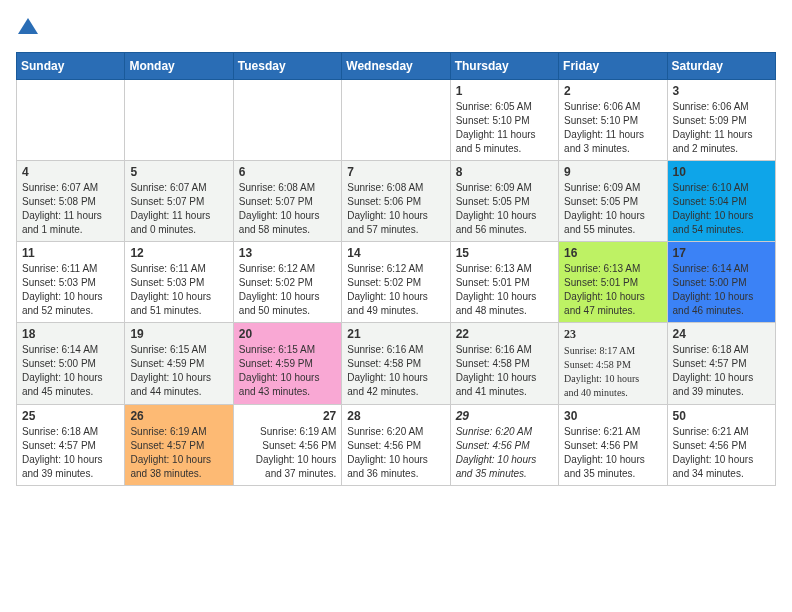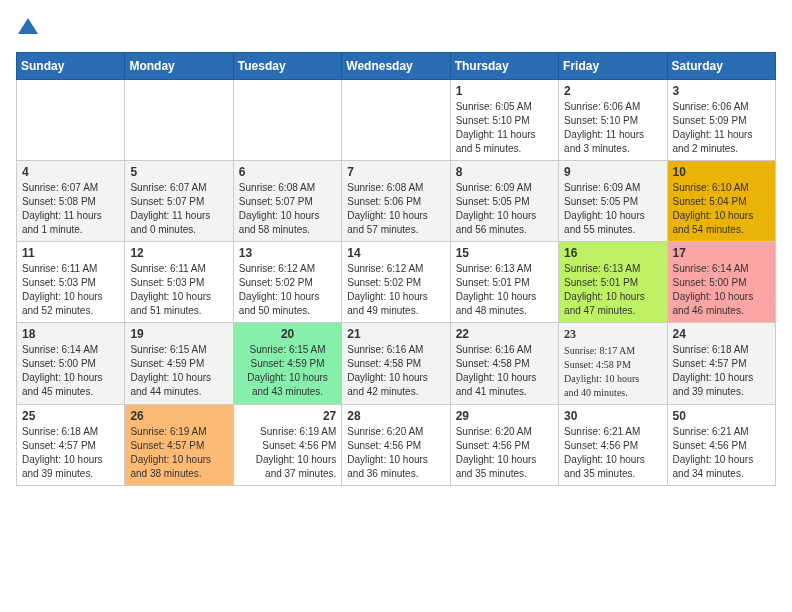--- a/index.html
+++ b/index.html
@@ -176,21 +176,21 @@
 Daylight: 10 hours
 and 56 minutes.</div>
         </td>
         <td style="background: rgb(242, 244, 242);">
           <span class="day-number">9</span>
           <div class="day-content" style="white-space: pre-line;">Sunrise: 6:09 AM
 Sunset: 5:05 PM
 Daylight: 10 hours
 and 55 minutes.</div>
         </td>
-        <td style="background: #eab308;">
+        <td style="background: #0ea5e9;">
           <span class="day-number">10</span>
           <div class="day-content" style="white-space: pre-line;">Sunrise: 6:10 AM
 Sunset: 5:04 PM
 Daylight: 10 hours
 and 54 minutes.</div>
         </td>
       </tr>
       <tr>
         <td style="background: rgb(255, 255, 255);">
           <span class="day-number">11</span>
@@ -227,21 +227,21 @@
 Daylight: 10 hours
 and 48 minutes.</div>
         </td>
         <td style="background: #bef264;">
           <span class="day-number">16</span>
           <div class="day-content" style="white-space: pre-line;">Sunrise: 6:13 AM
 Sunset: 5:01 PM
 Daylight: 10 hours
 and 47 minutes.</div>
         </td>
-        <td style="background: #fca5a5;">
+        <td style="background: #3b82f6;">
           <span class="day-number">17</span>
           <div class="day-content" style="white-space: pre-line;">Sunrise: 6:14 AM
 Sunset: 5:00 PM
 Daylight: 10 hours
 and 46 minutes.</div>
         </td>
       </tr>
       <tr>
         <td style="background: rgb(242, 244, 242);">
           <span class="day-number">18</span>
@@ -250,21 +250,21 @@
 Daylight: 10 hours
 and 45 minutes.</div>
         </td>
         <td style="background: rgb(242, 244, 242);">
           <span class="day-number">19</span>
           <div class="day-content" style="white-space: pre-line;">Sunrise: 6:15 AM
 Sunset: 4:59 PM
 Daylight: 10 hours
 and 44 minutes.</div>
         </td>
-        <td style="background: #86efac; text-align: center;">
+        <td style="background: #f9a8d4;">
           <span class="day-number">20</span>
           <div class="day-content" style="white-space: pre-line;">Sunrise: 6:15 AM
 Sunset: 4:59 PM
 Daylight: 10 hours
 and 43 minutes.</div>
         </td>
         <td style="background: rgb(242, 244, 242);">
           <span class="day-number">21</span>
           <div class="day-content" style="white-space: pre-line;">Sunrise: 6:16 AM
 Sunset: 4:58 PM
@@ -315,21 +315,21 @@
 Daylight: 10 hours
 and 37 minutes.</div>
         </td>
         <td style="background: rgb(255, 255, 255);">
           <span class="day-number">28</span>
           <div class="day-content" style="white-space: pre-line;">Sunrise: 6:20 AM
 Sunset: 4:56 PM
 Daylight: 10 hours
 and 36 minutes.</div>
         </td>
-        <td style="background: rgb(255, 255, 255);">
+        <td style="background: rgb(255, 255, 255); font-style: italic;">
           <span class="day-number">29</span>
           <div class="day-content" style="white-space: pre-line;">Sunrise: 6:20 AM
 Sunset: 4:56 PM
 Daylight: 10 hours
 and 35 minutes.</div>
         </td>
         <td style="background: rgb(255, 255, 255);">
           <span class="day-number">30</span>
           <div class="day-content" style="white-space: pre-line;">Sunrise: 6:21 AM
 Sunset: 4:56 PM

